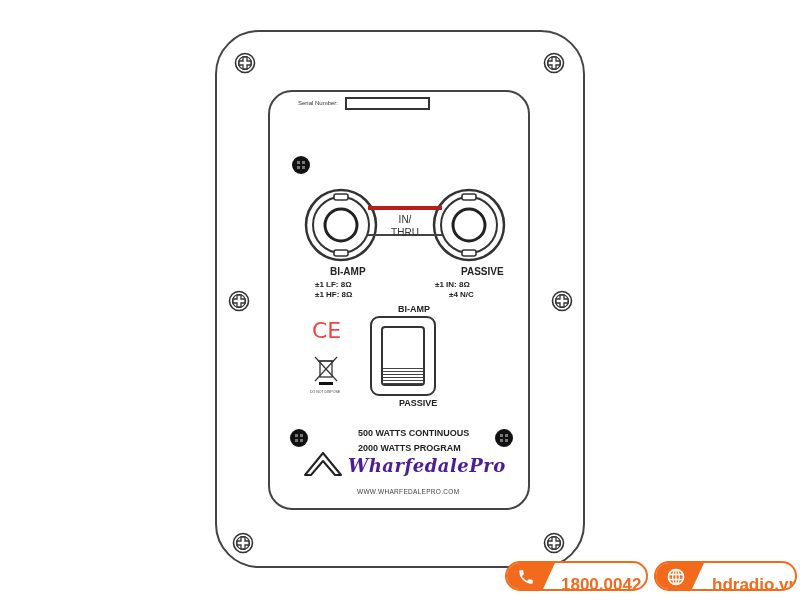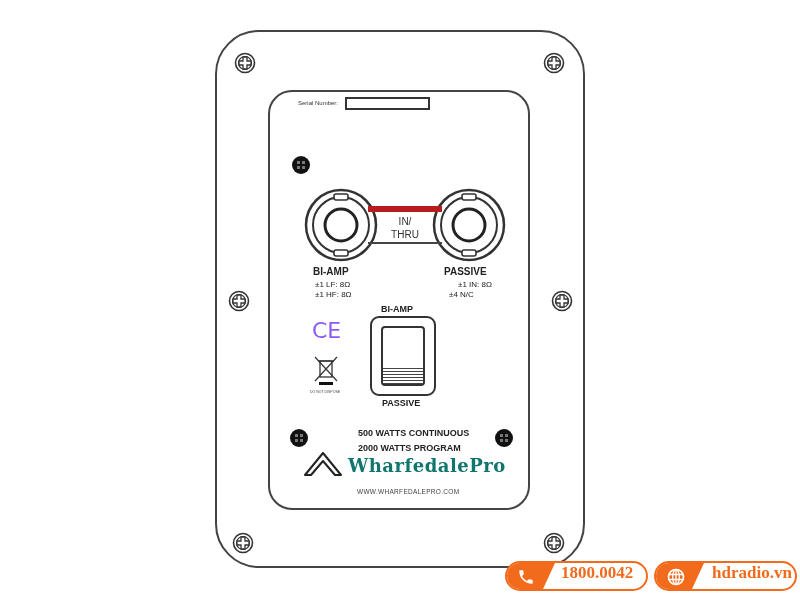--- a/index.html
+++ b/index.html
@@ -3,29 +3,29 @@
 <meta charset="utf-8">
 <style>
   html,body{margin:0;padding:0;background:#ffffff;}
   body{width:800px;height:600px;position:relative;overflow:hidden;font-family:"Liberation Sans",sans-serif;}
   .outer{position:absolute;left:215px;top:30px;width:370px;height:538px;border:2px solid #444;border-radius:44px;box-sizing:border-box;}
   .inner{position:absolute;left:268px;top:90px;width:262px;height:420px;border:2px solid #444;border-radius:24px;box-sizing:border-box;}
   .screw{position:absolute;width:22px;height:22px;}
   .abs{position:absolute;}
   .serial-label{position:absolute;left:298px;top:100px;font-size:6px;color:#333;}
   .serial-box{position:absolute;left:345px;top:97px;width:85px;height:13px;border:2px solid #333;box-sizing:border-box;}
-  .lbl{position:absolute;font-weight:bold;color:#222;}
-  .small{font-size:8px;font-weight:normal;color:#222;line-height:10px;position:absolute;}
-  .inthru{position:absolute;left:368px;top:206px;width:74px;height:38px;border-top:6px solid #b91c1c;border-bottom:2px solid #444;box-sizing:border-box;text-align:center;font-size:10px;color:#333;line-height:13px;padding-top:3px;}
+  .lbl{position:absolute;font-weight:bold;color:#222;margin-left:17px;}
+  .small{font-size:8px;font-weight:bold;color:#222;line-height:10px;position:absolute;}
+  .inthru{position:absolute;left:368px;top:206px;width:74px;height:30px;border-top:4px solid #b91c1c;border-bottom:2px solid #444;box-sizing:border-box;text-align:center;font-size:10px;color:#333;line-height:13px;padding-top:3px;}
   .watts{position:absolute;left:358px;font-size:9px;color:#222;font-weight:bold;}
-  .brand{position:absolute;left:348px;top:455px;font-family:"DejaVu Serif",serif;font-weight:bold;font-size:18px;color:#0f766e;letter-spacing:0.5px;}
+  .brand{position:absolute;left:348px;top:455px;font-family:"DejaVu Serif",serif;font-style:italic;font-weight:bold;font-size:18px;color:#4c1d95;letter-spacing:0.5px;}
   .url{position:absolute;left:357px;top:488px;font-size:6.5px;color:#444;letter-spacing:0.3px;}
   .pill{position:absolute;top:561px;height:30px;border:2px solid #f26b1d;border-radius:16px;box-sizing:border-box;background:#fff;overflow:hidden;}
   .pill .iconpart{position:absolute;left:0;top:0;height:100%;background:#f26b1d;}
-  .pill .txt{position:absolute;top:0;font-weight:bold;font-size:17px;color:#f26b1d;font-family:Liberation Serif, serif;}
+  .pill .txt{position:absolute;top:12px;font-weight:bold;font-size:17px;color:#f26b1d;}
 </style>
 </head>
 <body>
 
 <svg width="0" height="0" style="position:absolute">
   <defs>
     <symbol id="screw" viewBox="0 0 22 22">
       <circle cx="11" cy="11" r="9.5" fill="#fff" stroke="#333" stroke-width="1.6"></circle>
       <circle cx="11" cy="11" r="6.5" fill="none" stroke="#333" stroke-width="1.2"></circle>
       <path d="M9 5 h4 v4 h4 v4 h-4 v4 h-4 v-4 h-4 v-4 h4 z" fill="#fff" stroke="#333" stroke-width="1.3"></path>
@@ -93,32 +93,32 @@
 <div class="inthru">
   <div>IN/</div>
   <div>THRU</div>
 </div>
 
 <span class="lbl" style="left:313px;top:266px;font-size:10px">BI-AMP</span>
 <span class="small" style="left:315px;top:280px">±1 LF:  8Ω</span>
 <span class="small" style="left:315px;top:290px">±1 HF:  8Ω</span>
 
 <span class="lbl" style="left:444px;top:266px;font-size:10px">PASSIVE</span>
-<span class="small" style="left:458px;top:280px">±1 IN: 8Ω</span>
+<span class="small" style="left:435px;top:280px">±1 IN: 8Ω</span>
 <span class="small" style="left:449px;top:290px">±4 N/C</span>
 
 <span class="lbl" style="left:381px;top:304px;font-size:9px">BI-AMP</span>
 <div class="abs" style="left:370px;top:316px;width:66px;height:80px;border:2px solid #333;border-radius:9px;box-sizing:border-box">
   <div class="abs" style="left:9px;top:8px;width:44px;height:60px;border:2px solid #333;border-radius:4px;box-sizing:border-box;background:#fff">
     <div class="abs" style="left:0;top:38px;width:40px;height:18px;background:repeating-linear-gradient(#fff 0 2px,#444 2px 3px)"></div>
   </div>
 </div>
 <span class="lbl" style="left:382px;top:398px;font-size:9px">PASSIVE</span>
 
-<span class="abs" style="left:312px;top:318px;font-size:22px;color:#8b5cf6;font-family:'DejaVu Sans',sans-serif">CE</span>
+<span class="abs" style="left:312px;top:318px;font-size:22px;color:#ef4444;font-family:'DejaVu Sans',sans-serif">CE</span>
 <svg class="abs" style="left:313px;top:355px;width:26px;height:30px" viewBox="0 0 26 30">
   <rect x="7" y="6" width="12" height="16" fill="none" stroke="#333" stroke-width="1.3"></rect>
   <line x1="5" y1="6" x2="21" y2="6" stroke="#333" stroke-width="1.3"></line>
   <line x1="2" y1="2" x2="24" y2="26" stroke="#333" stroke-width="1.2"></line>
   <line x1="24" y1="2" x2="2" y2="26" stroke="#333" stroke-width="1.2"></line>
   <rect x="6" y="27" width="14" height="3" fill="#111"></rect>
 </svg>
 <span class="abs" style="left:310px;top:390px;font-size:3.5px;color:#444">DO NOT DISPOSE</span>
 
 <span class="watts" style="top:428px">500 WATTS CONTINUOUS</span>

